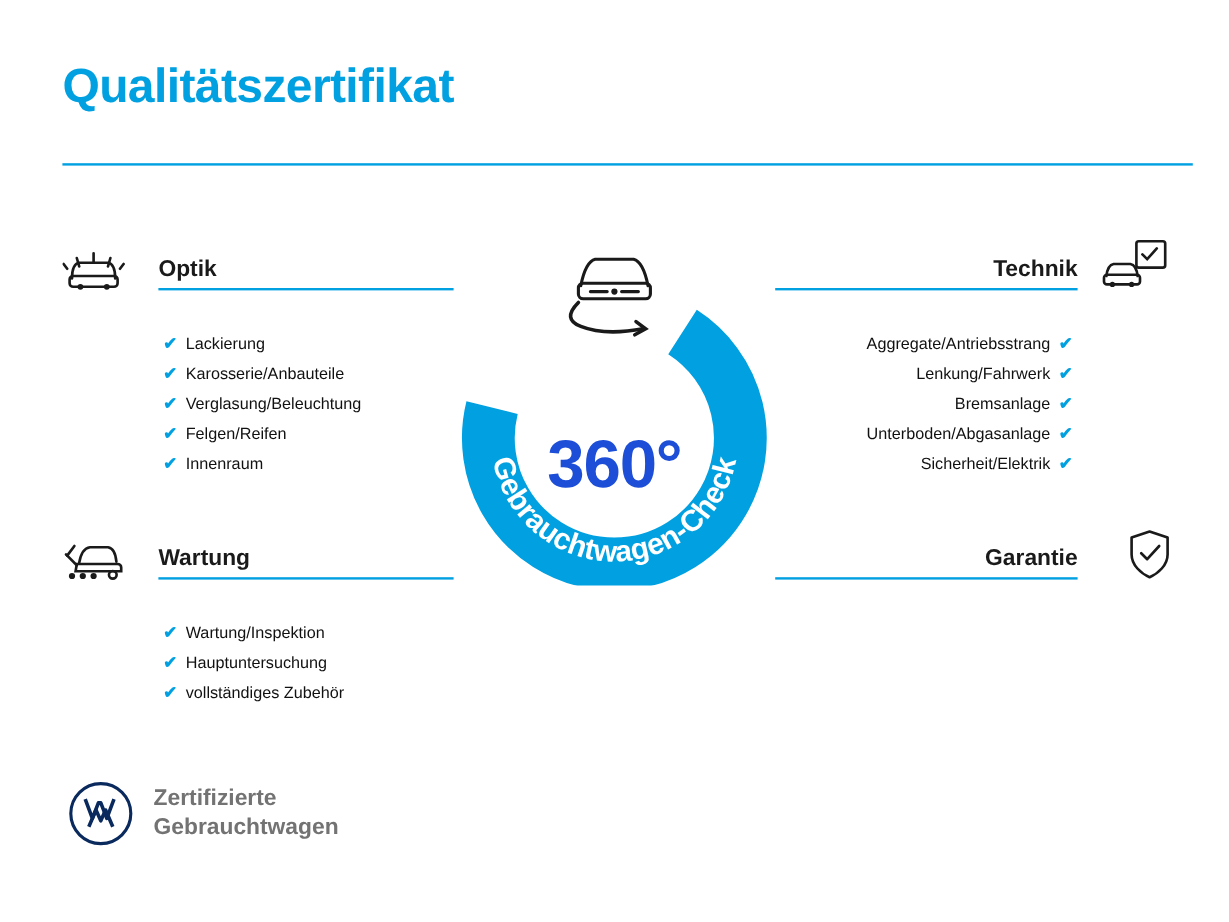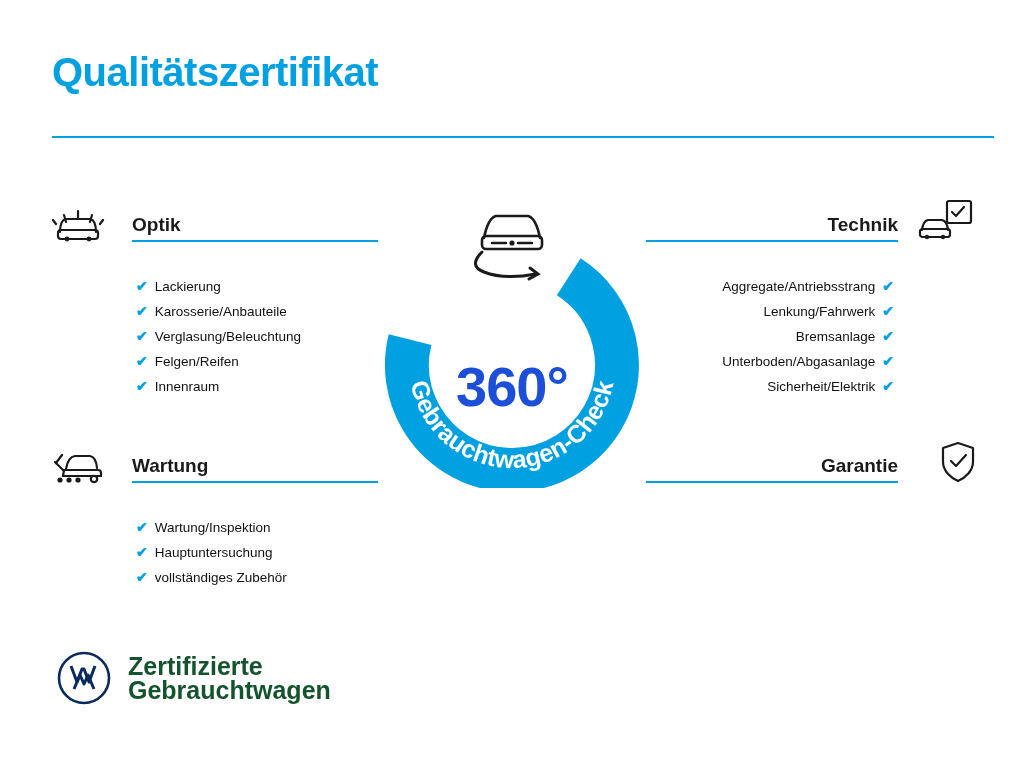--- a/index.html
+++ b/index.html
@@ -148,22 +148,22 @@
     display: flex;
     align-items: center;
   }
   .vw-logo {
     width: 56px;
     height: 56px;
     flex: none;
   }
   .footer-text {
     margin-left: 16px;
-    color: #14532d;
-    font-size: 25px;
+    color: #737373;
+    font-size: 19px;
     font-weight: bold;
     line-height: 24px;
   }
 </style>
 </head>
 <body>
 
 <div class="page">
 
   <div class="title">Qualitätszertifikat</div>

